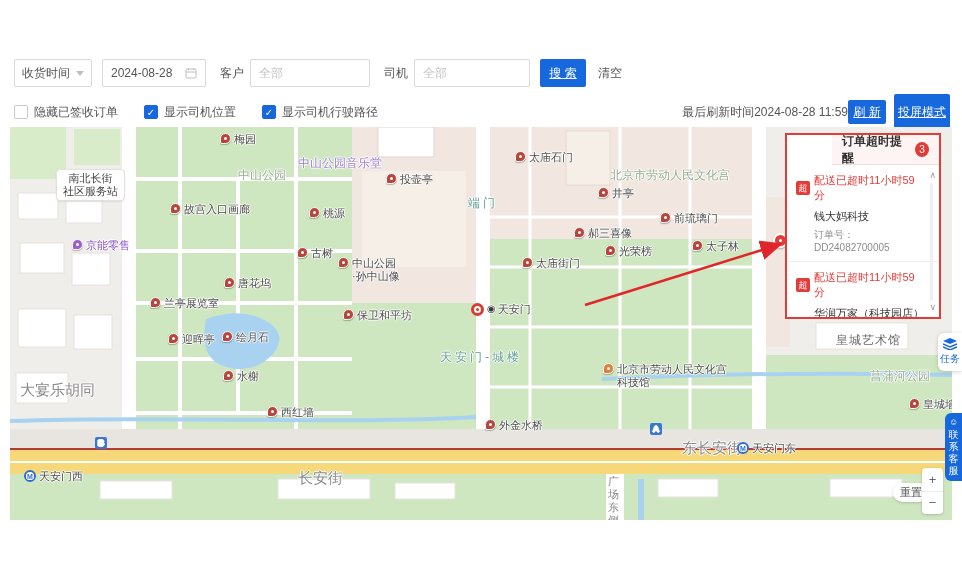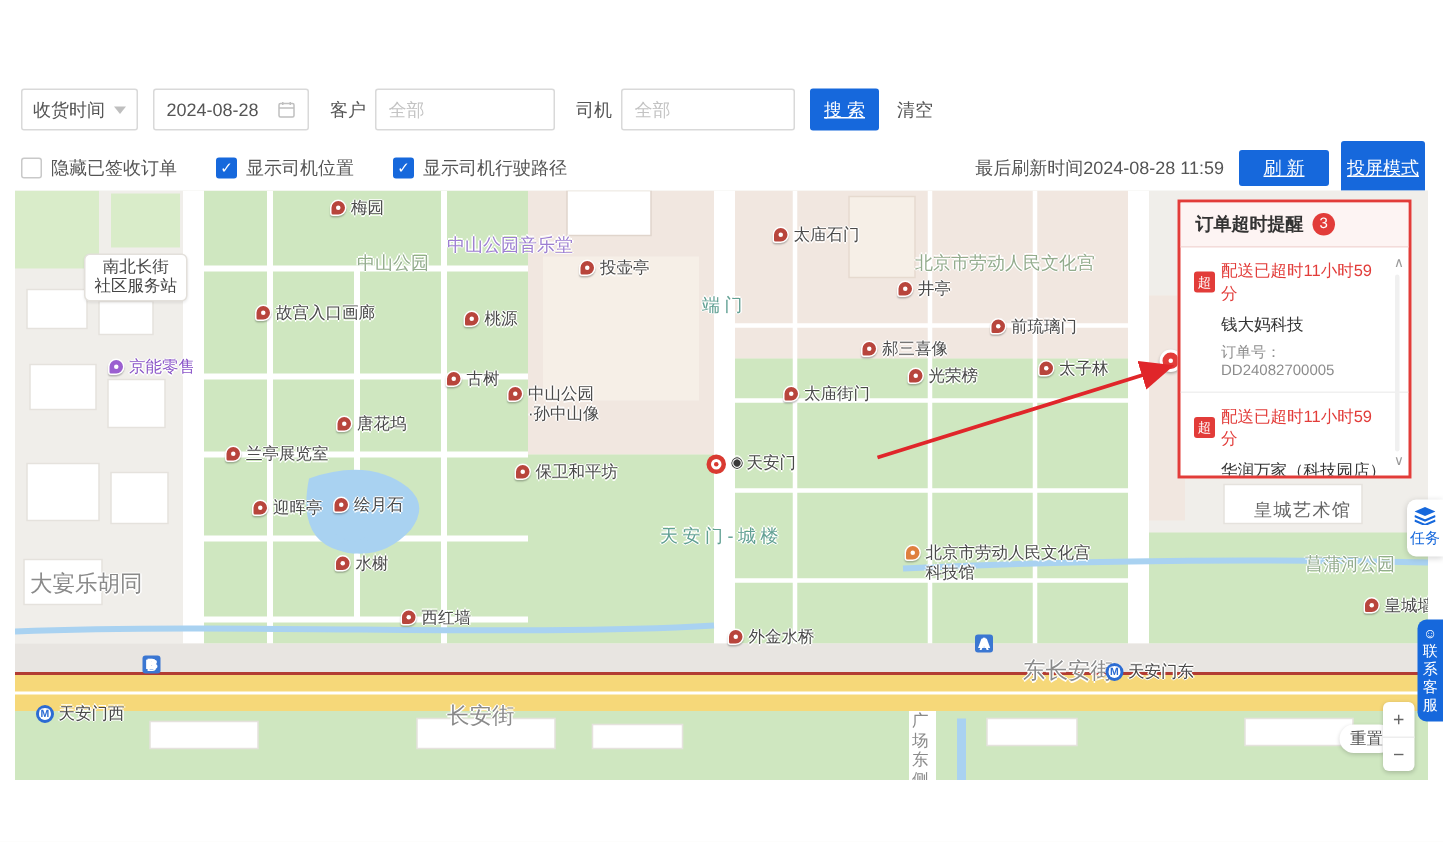--- a/index.html
+++ b/index.html
@@ -20,21 +20,21 @@
   .btn-blue { background:#1668dc; color:#fff; border:none; border-radius:2px; font-size:12px; cursor:pointer;text-decoration:underline; }
   .btn-search { width:46px; height:28px; margin-left:10px; }
   .btn-clear { margin-left:12px; color:#555; background:none; border:none; font-size:12px; cursor:pointer; }
 
   
   .optbar { position:absolute; left:14px; top:100px; right:12px; height:24px; display:flex; align-items:center; font-size:12px; color:#555; }
   .cb { width:14px; height:14px; border:1px solid #c9c9c9; border-radius:2px; background:#fff; margin-right:6px; display:flex; align-items:center; justify-content:center; cursor:pointer; font-size:10px; color:#fff; }
   .cb.on { background:#1668dc; border-color:#1668dc; }
   .opt { display:flex; align-items:center; margin-right:26px; cursor:pointer; }
   .refresh-info { margin-left:auto; color:#555; }
-  .btn-refresh { width:60px; height:24px; margin-left:10px; }
+  .btn-refresh { width:38px; height:24px; }
   .btn-cast { width:56px; height:36px; margin-left:8px; }
 
   
   .map { position:absolute; left:10px; top:127px; width:942px; height:393px; overflow:hidden; background:#f5f3ef; }
   .map svg.base { position:absolute; left:0; top:0; }
   #map-labels { position:absolute; inset:0; }
   .mlab { position:absolute; white-space:nowrap; font-size:11px; color:#4a4a4a; display:flex; align-items:flex-start;
           text-shadow:-1px 0 #fff,1px 0 #fff,0 -1px #fff,0 1px #fff; }
   .poi-ico { width:11px; height:11px; border-radius:50% 50% 50% 2px; background:#b8453c; border:1px solid #fff; box-shadow:0 1px 1px rgba(0,0,0,.25); flex:none; margin-right:3px; position:relative; }
   .poi-ico::after { content:""; position:absolute; left:3px; top:3px; width:3px; height:3px; border-radius:50%; background:#fff; }
@@ -56,21 +56,21 @@
   .tam-ico { width:13px; height:13px; border-radius:50%; background:#fff; border:3px solid #d93a31; flex:none; margin-right:3px; position:relative; }
   .tam-ico::after { content:""; position:absolute; left:2px; top:2px; width:3px; height:3px; border-radius:50%; background:#d93a31; }
   .attr-ico { color:#3a3a3a; font-size:10px; margin-right:2px; }
   .marker-pin { width:15px; height:15px; border-radius:50%; background:#e23c39; border:2px solid #fff; box-shadow:0 1px 2px rgba(0,0,0,.3); position:relative; }
   .marker-pin::after { content:""; position:absolute; left:4px; top:4px; width:3px; height:3px; border-radius:50%; background:#fff; }
 
   svg.anno { position:absolute; left:0; top:0; pointer-events:none; }
 
   
   .alert-panel { position:absolute; left:775px; top:6px; width:156px; height:186px; background:#fff; border:2px solid #e23c39; overflow:hidden; }
-  .ap-head { height:30px; background:#fdf4f3; border-bottom:1px solid #f3dcda; display:flex; align-items:center; padding:0 10px; font-size:12px; font-weight:bold; color:#333; }
+  .ap-head { height:30px; background:#fdf4f3; border-bottom:1px solid #f3dcda; display:flex; align-items:center; padding:0 10px; font-size:12px; font-weight:bold; color:#333;margin-left:45px; }
   .badge { width:15px; height:15px; border-radius:50%; background:#e23c39; color:#fff; font-size:10px; font-weight:normal; display:flex; align-items:center; justify-content:center; margin-left:6px; }
   .ap-list { position:relative; }
   .ap-item { padding:8px 14px 8px 9px; border-bottom:1px solid #f0f0f0; cursor:pointer; }
   .ap-row1 { display:flex; align-items:center; }
   .ap-tag { width:14px; height:14px; background:#e23c39; color:#fff; border-radius:2px; font-size:9px; display:flex; align-items:center; justify-content:center; flex:none; margin-right:4px; }
   .ap-status { color:#e23c39; font-size:11px; }
   .ap-cust { font-size:11px; color:#333; margin:6px 0 0 18px; }
   .ap-order { font-size:10px; color:#8c8c8c; margin:4px 0 0 18px; }
   .scr { position:absolute; right:3px; font-size:9px; color:#999; cursor:pointer; line-height:9px; }
   .scr.up { top:36px; }

